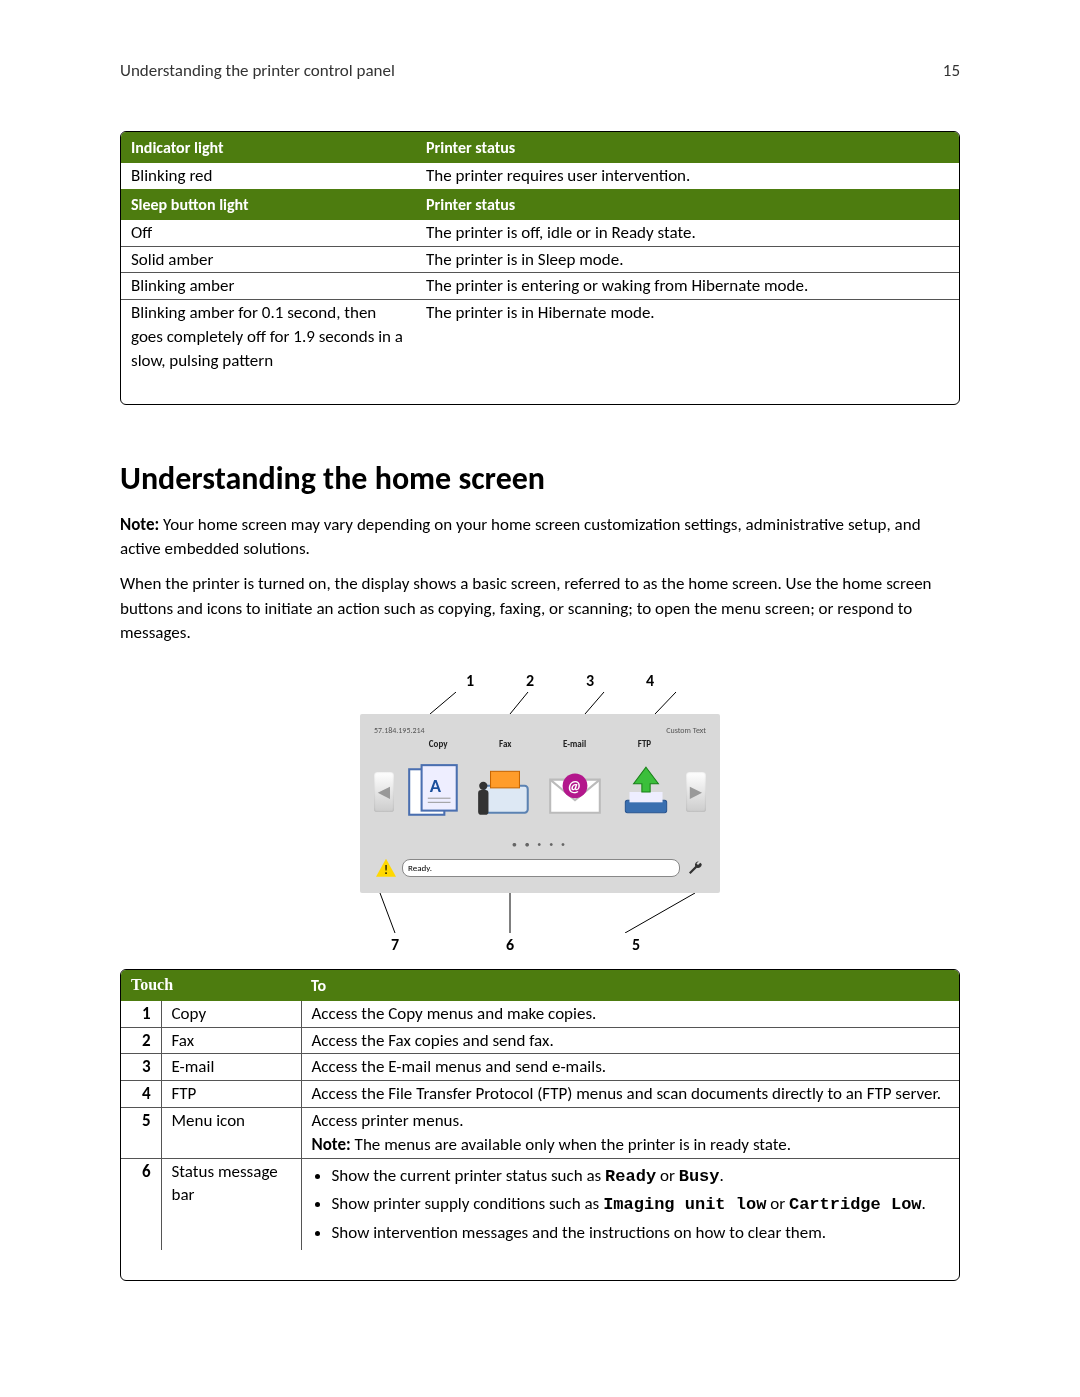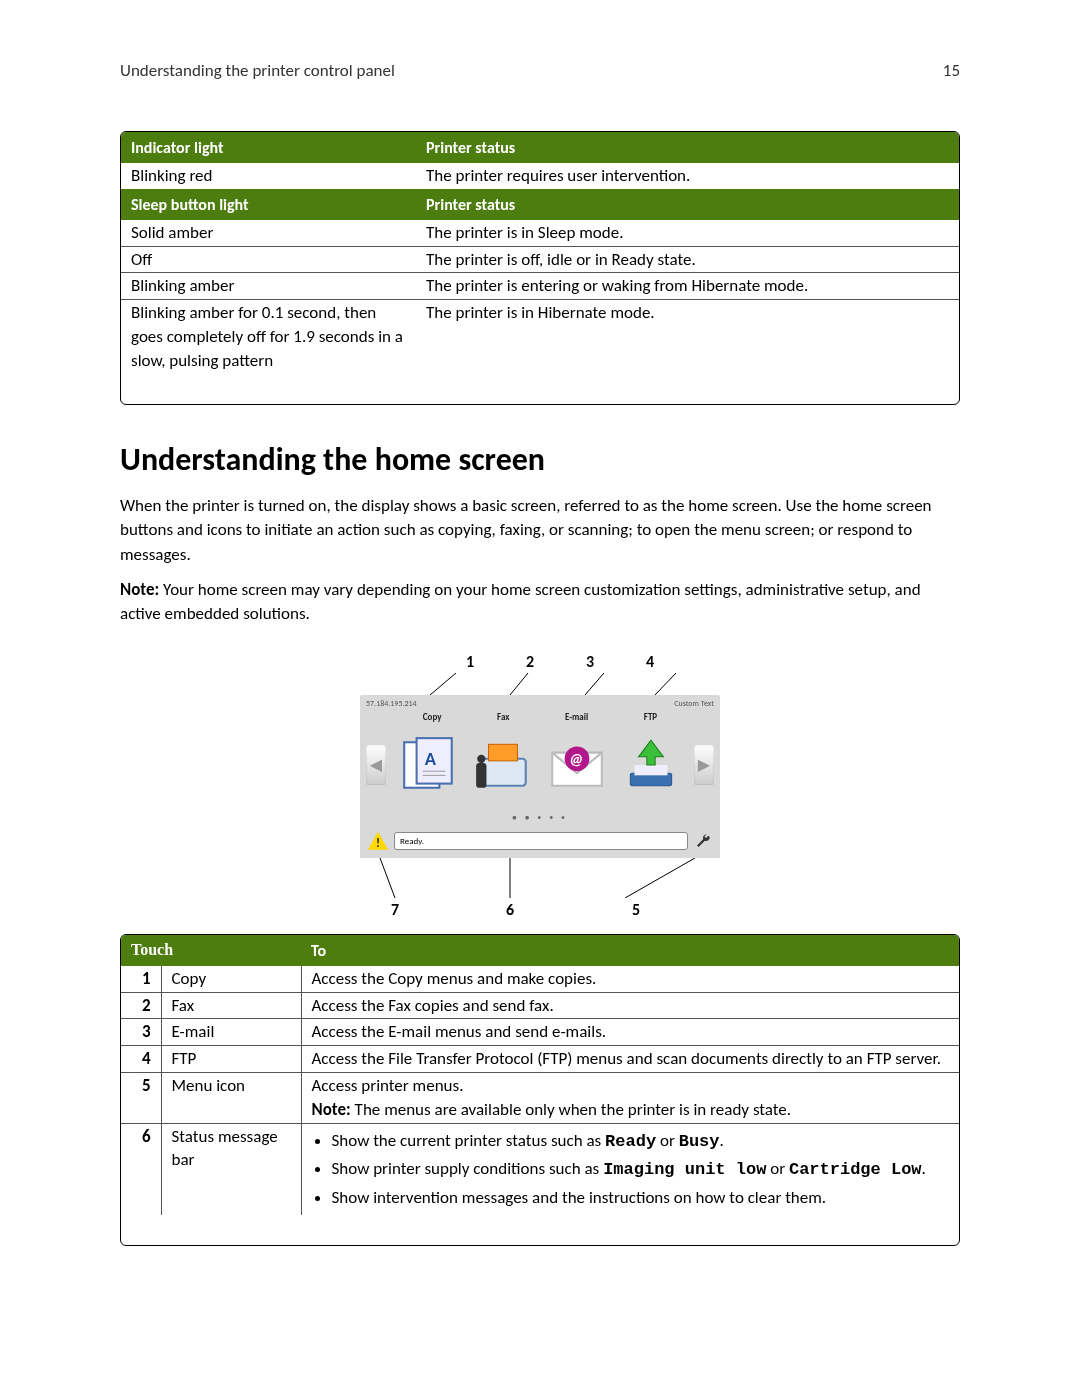--- a/index.html
+++ b/index.html
@@ -53,21 +53,21 @@
   }
   .outer-table tr:first-child td,
   .outer-table tr.header-row-tr + tr td {
     border-top: none;
   }
   .outer-table th { border: none; }
   .col1a { width: 295px; }
   h1 {
     font-size: 32px;
     font-weight: 700;
-    margin: 35px 0 15px 0;
+    margin: 54px 0 15px 0;
   }
   p {
     font-size: 17px;
     line-height: 1.45;
     margin: 10px 0;
   }
   .bold { font-weight: 700; }
   .mono { font-family: "Courier New", monospace; font-weight: 700; }
 
   
@@ -81,21 +81,21 @@
     justify-content: space-between;
     padding: 0 40px 2px 80px;
     font-weight: 700;
     font-size: 16px;
   }
   .callouts-top span { flex: 1; text-align: center; }
   .screen {
     background: #d9d9d9;
     border: 0;
     border-radius: 2px;
-    padding: 0;
+    padding: 8px;
     position: relative;
   }
   .screen-top {
     display: flex;
     justify-content: space-between;
     font-size: 8px;
     color: #555;
     padding: 3px 6px;
   }
   .screen-labels {
@@ -140,21 +140,21 @@
     background: #ffd800;
     clip-path: polygon(50% 0, 100% 100%, 0 100%);
     display:flex;align-items:flex-end;justify-content:center;
     font-size:11px;font-weight:700;color:#000;
   }
   .status-bar {
     flex: 1;
     height: 18px;
     background: #fff;
     border: 1px solid #888;
-    border-radius: 3px;
+    border-radius: 8px;
     font-size: 9px;
     padding: 1px 5px;
     display:flex;align-items:center;
   }
   .wrench {
     width: 18px; height: 18px;
     color: #333;
   }
   .callouts-bot {
     display:flex;
@@ -193,46 +193,46 @@
       </tr>
       <tr>
         <td>Blinking red</td>
         <td>The printer requires user intervention.</td>
       </tr>
       <tr class="header-row-tr">
         <th>Sleep button light</th>
         <th>Printer status</th>
       </tr>
       <tr>
+        <td>Off</td>
+        <td>The printer is off, idle or in Ready state.</td>
+      </tr>
+      <tr>
         <td>Solid amber</td>
         <td>The printer is in Sleep mode.</td>
-      </tr>
-      <tr>
-        <td>Off</td>
-        <td>The printer is off, idle or in Ready state.</td>
       </tr>
       <tr>
         <td>Blinking amber</td>
         <td>The printer is entering or waking from Hibernate mode.</td>
       </tr>
       <tr>
         <td>Blinking amber for 0.1 second, then goes completely off for 1.9 seconds in a slow, pulsing pattern</td>
         <td>The printer is in Hibernate mode.</td>
       </tr>
     </tbody>
       </table>
   </div>
 
   <h1>Understanding the home screen</h1>
 
-  <p>When the printer is turned on, the display shows a basic screen, referred to as the home screen. Use the home screen buttons and icons to initiate an action such as copying, faxing, or scanning; to open the menu screen; or respond to messages.</p>
-
   <p>
     <span class="bold">Note:</span><span> Your home screen may vary depending on your home screen customization settings, administrative setup, and active embedded solutions.</span>
   </p>
+
+  <p>When the printer is turned on, the display shows a basic screen, referred to as the home screen. Use the home screen buttons and icons to initiate an action such as copying, faxing, or scanning; to open the menu screen; or respond to messages.</p>
 
   <div class="illus-wrap">
     <div class="callouts-top">
       <span>1</span>
       <span>2</span>
       <span>3</span>
       <span>4</span>
     </div>
     <svg width="360" height="22" style="display:block">
       <line x1="96" y1="0" x2="70" y2="22" stroke="#000" stroke-width="1"></line>

